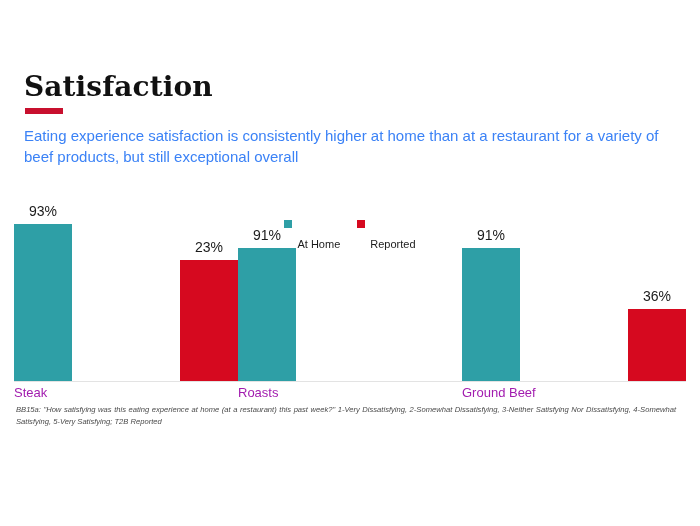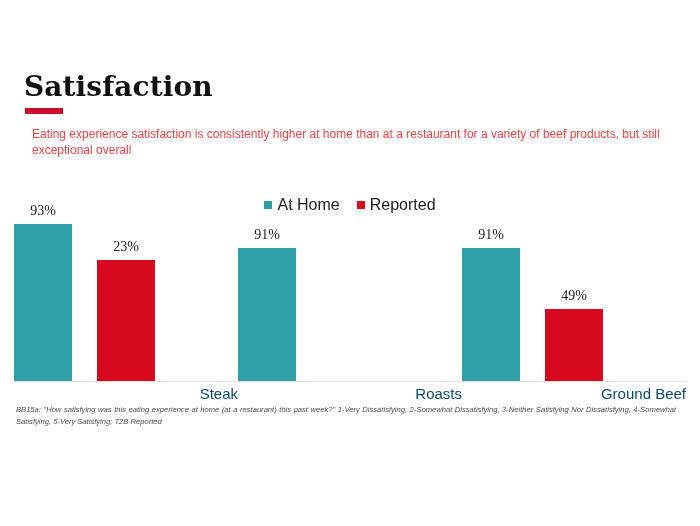--- a/index.html
+++ b/index.html
@@ -43,27 +43,27 @@
   .title-rule {
     position: absolute;
     left: 25px;
     top: 108px;
     width: 38px;
     height: 6px;
     background: #C8102E;
   }
   .subtitle {
     position: absolute;
-    left: 32px;
+    left: 24px;
     top: 126px;
     width: 640px;
-    font-size: 12px;
+    font-size: 15px;
     font-weight: 400;
     line-height: 1.37;
-    color: #ef4444;
+    color: #3b82f6;
   }
 
   
   .legend {
     position: absolute;
     left: 0;
     top: 197px;
     width: 700px;
     display: flex;
     justify-content: center;
@@ -76,24 +76,25 @@
     align-items: center;
     gap: 5px;
   }
   .legend-swatch {
     width: 8px;
     height: 8px;
     display: inline-block;
     flex: 0 0 auto;
   }
   .legend-label {
-    font-size: 16px;
+    font-size: 11px;
     color: #1b1b1b;
     line-height: 1;
     white-space: nowrap;
+    margin-top: 42px;
   }
 
   
   .plot {
     position: absolute;
     left: 14px;
     top: 212px;
     width: 672px;
     height: 170px;
   }
@@ -111,24 +112,23 @@
     top: 0;
     width: 672px;
     height: 169px;
     display: flex;
   }
   .group {
     flex: 1 1 0;
     position: relative;
     height: 100%;
     display: flex;
-    justify-content: flex-start;
+    justify-content: space-between;
     align-items: flex-end;
-    gap: 25px;
-    font-family: Liberation Serif, serif;
+    gap: 6px;
   }
   .bar-wrap {
     position: relative;
     width: 58px;
     height: 100%;
     display: flex;
     flex-direction: column;
     justify-content: flex-end;
   }
   .bar-value {
@@ -148,23 +148,23 @@
   
   .cat-labels {
     position: absolute;
     left: 14px;
     top: 386px;
     width: 672px;
     display: flex;
   }
   .cat-label {
     flex: 1 1 0;
-    text-align: right;
-    font-size: 15px;
-    color: #0c4a6e;
+    text-align: left;
+    font-size: 13px;
+    color: #a21caf;
     line-height: 1;
   }
 
   
   .footnote {
     position: absolute;
     left: 16px;
     top: 404px;
     width: 660px;
     font-size: 7.6px;
@@ -214,21 +214,21 @@
           <div class="bar" style="height: 133px; background: rgb(46, 159, 166);"></div>
         </div>
       </div>
 
       <div class="group">
         <div class="bar-wrap">
           <span class="bar-value" style="bottom: 139px;">91%</span>
           <div class="bar" style="height: 133px; background: rgb(46, 159, 166);"></div>
         </div>
         <div class="bar-wrap">
-          <span class="bar-value" style="bottom: 78px;">49%</span>
+          <span class="bar-value" style="bottom: 78px;">36%</span>
           <div class="bar" style="height: 72px; background: rgb(214, 9, 31);"></div>
         </div>
       </div>
 
     </div>
     <div class="axis-line"></div>
   </div>
 
   <div class="cat-labels">
     <div class="cat-label">Steak</div>

